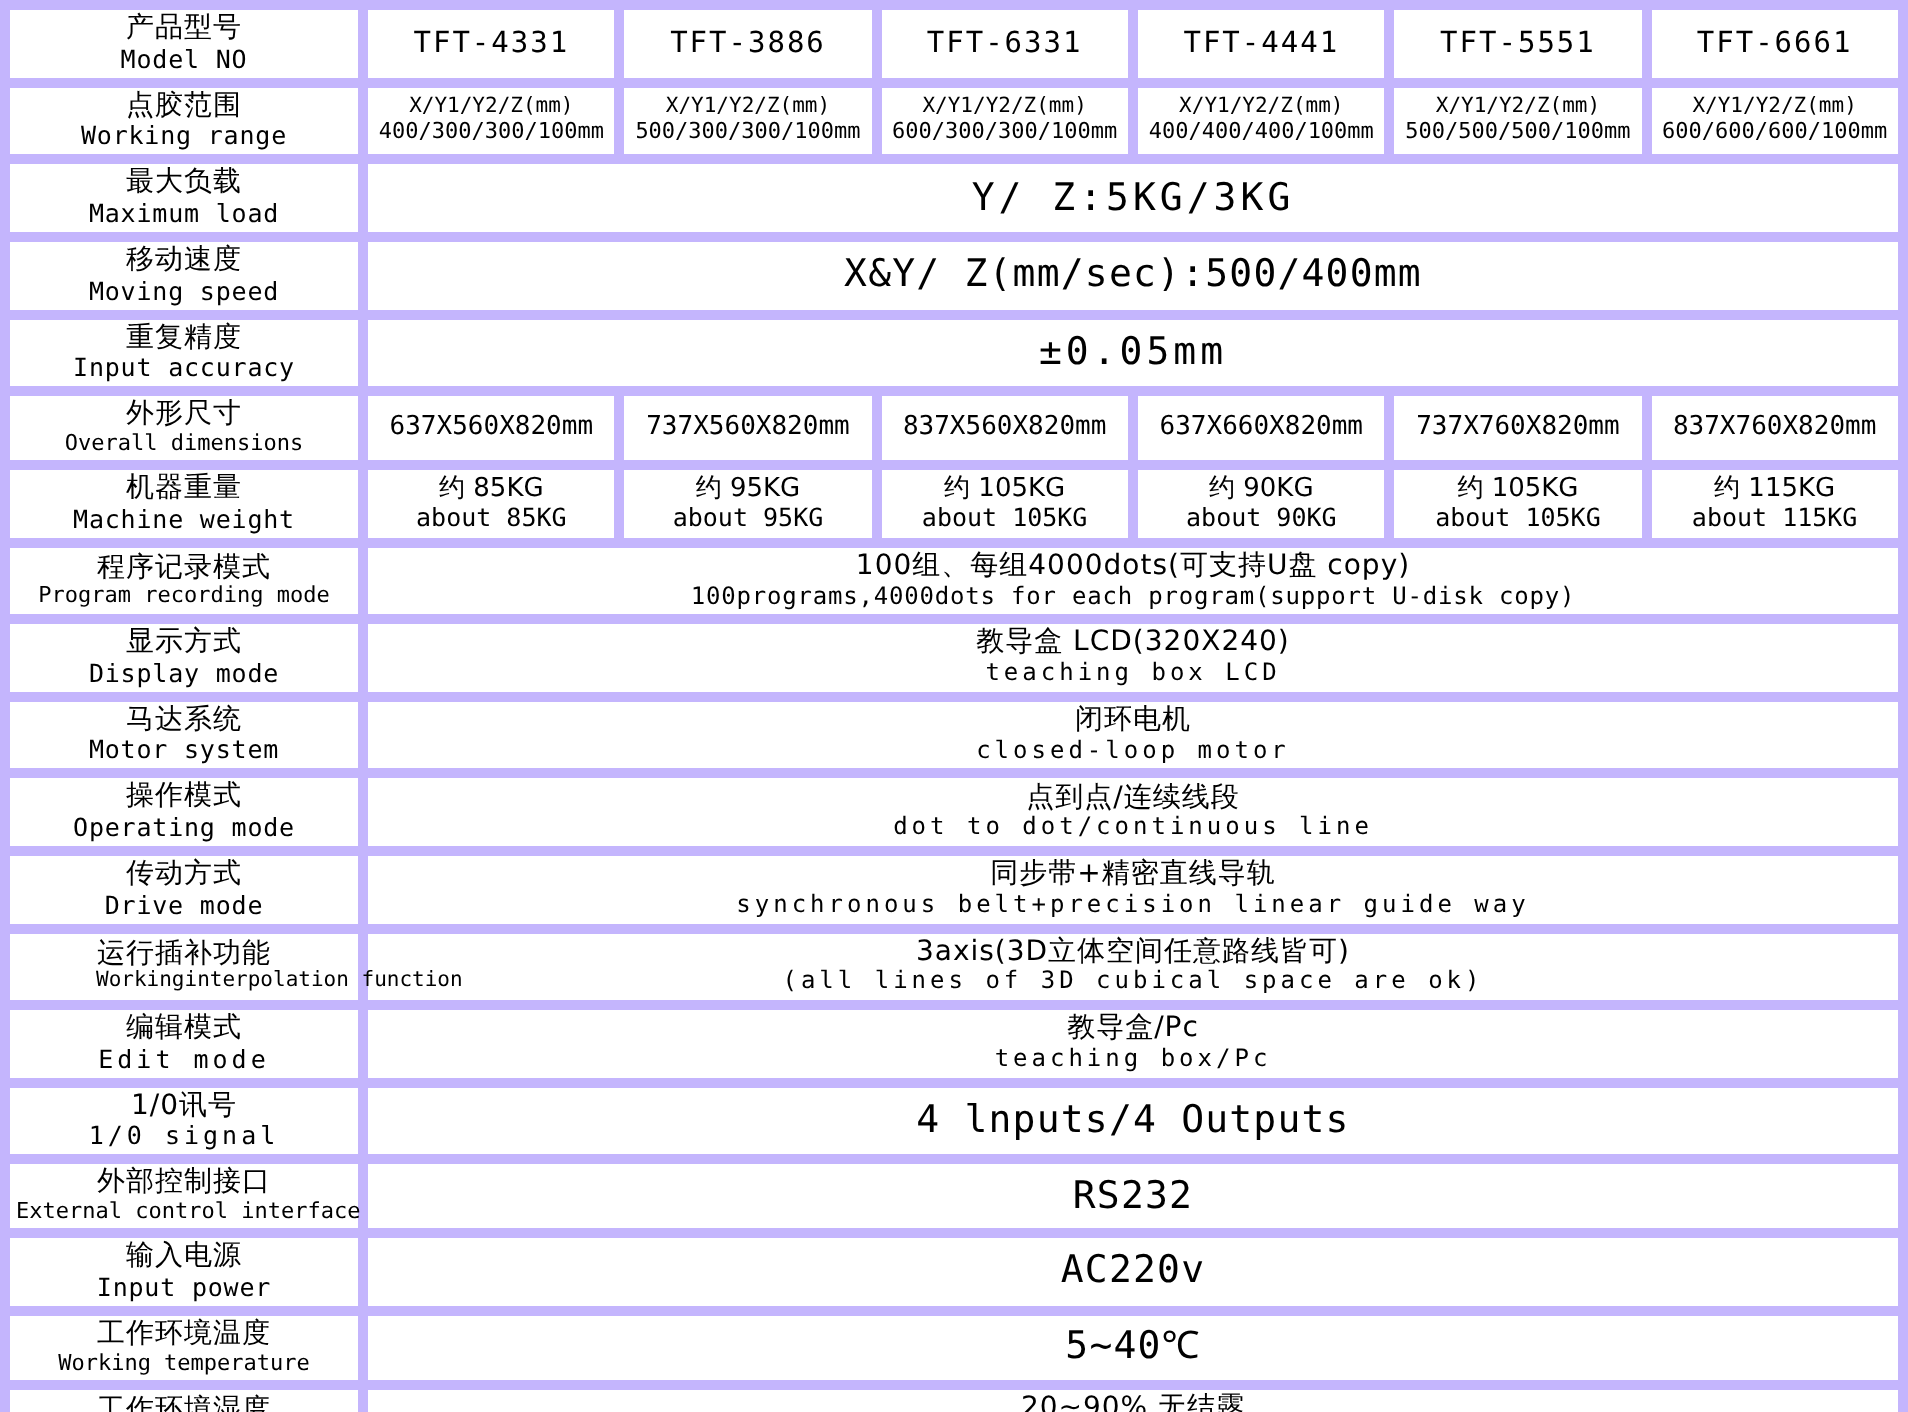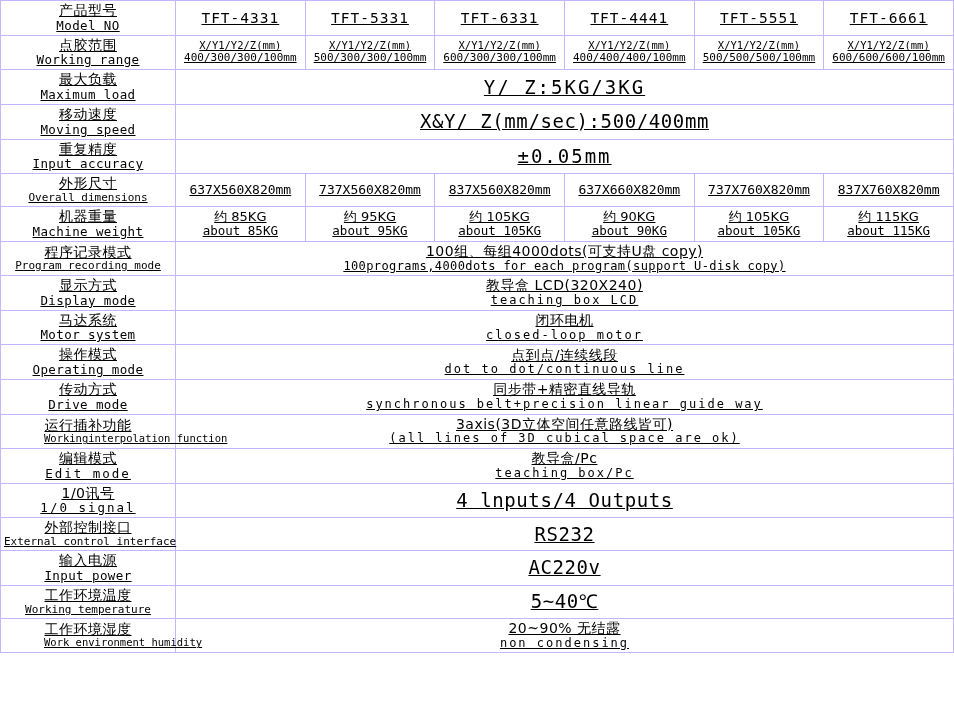--- a/index.html
+++ b/index.html
@@ -13,26 +13,25 @@
     font-family: "Liberation Serif", serif;
     color: #000000;
     overflow: hidden;
   }
   .spec-table {
     border-collapse: collapse;
     width: 954px;
     table-layout: fixed;
   }
   .spec-table td {
-    border: 1px solid #c4b5fd;
+    border: 5px solid #c4b5fd;
     text-align: center;
     vertical-align: middle;
     padding: 2px 3px;
     line-height: 1.12;
-    text-decoration: underline;
   }
   .label-cell {
     width: 168px;
     padding: 3px 4px;
   }
   .cn {
     font-family: "DejaVu Sans", sans-serif;
     font-size: 14px;
     letter-spacing: 0.5px;
     white-space: nowrap;
@@ -103,21 +102,21 @@
 <body>
 
 <table class="spec-table">
   <tbody>
     <tr>
       <td class="label-cell">
         <div class="cn">产品型号</div>
         <div class="en">Model NO</div>
       </td>
       <td class="model-cell">TFT-4331</td>
-      <td class="model-cell">TFT-5331</td>
+      <td class="model-cell">TFT-3886</td>
       <td class="model-cell">TFT-6331</td>
       <td class="model-cell">TFT-4441</td>
       <td class="model-cell">TFT-5551</td>
       <td class="model-cell">TFT-6661</td>
     </tr>
 
     <tr>
       <td class="label-cell">
         <div class="cn">点胶范围</div>
         <div class="en">Working range</div>

